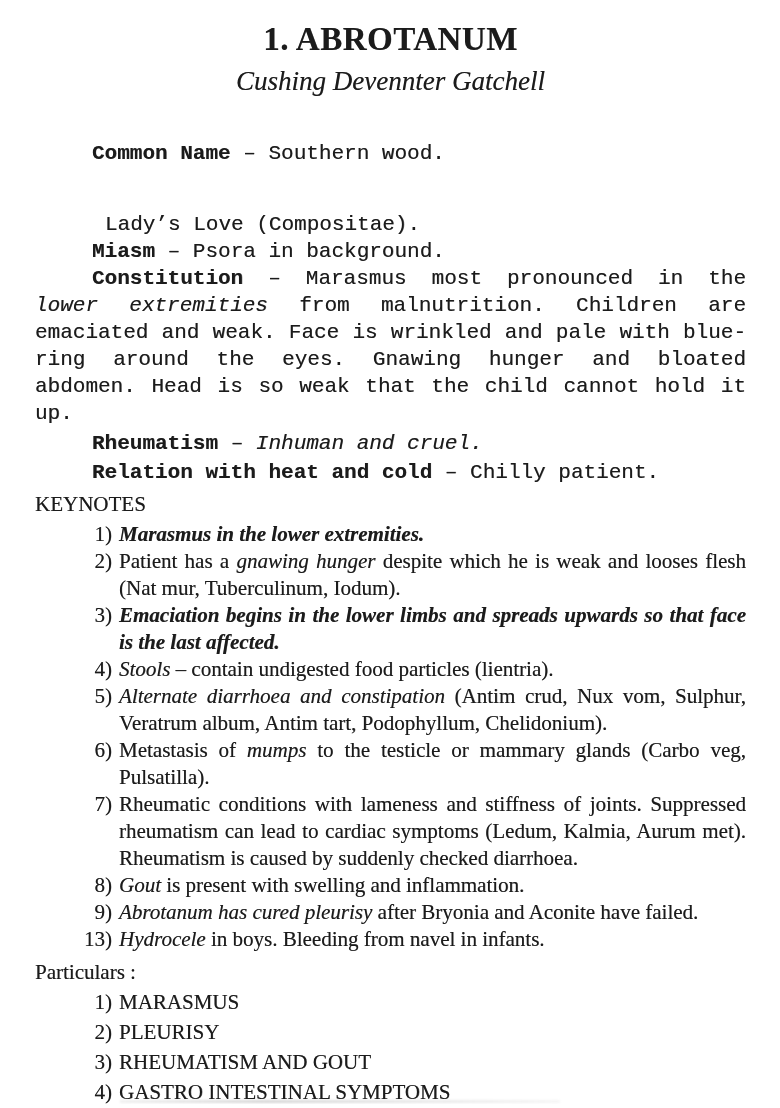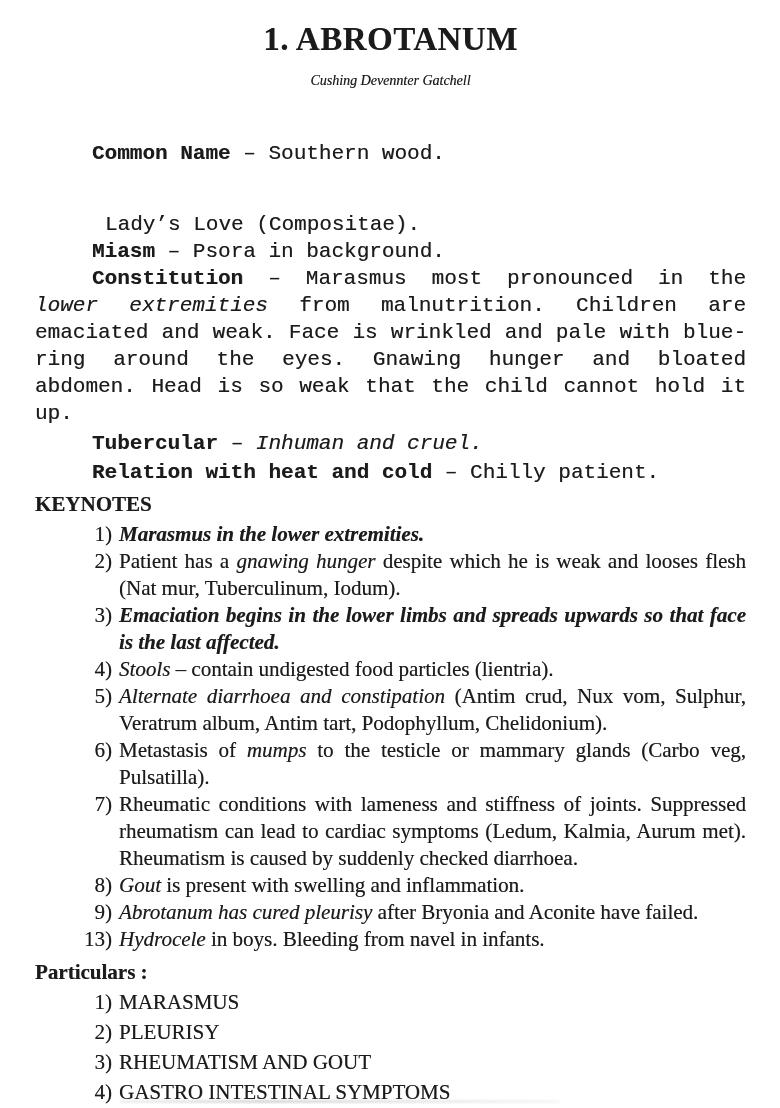--- a/index.html
+++ b/index.html
@@ -20,39 +20,39 @@
   .title {
     margin: 0;
     font-size: 33px;
     line-height: 34px;
     font-weight: bold;
     text-align: center;
     letter-spacing: 0.5px;
   }
   .subtitle {
     margin-top: 12px;
-    font-size: 14px;
+    font-size: 27px;
     line-height: 26px;
     font-style: italic;
     text-align: center;
   }
   .profile { margin-top: 46px; }
   .entry { margin: 0; text-indent: 57px; font-family: Liberation Mono, monospace; }
   .entry.justified { text-align: justify; }
   .entry.cont { text-indent: 70px; margin-top: 44px; }
   .mt3 { margin-top: 3px; }
   .mt2 { margin-top: 2px; }
   .b  { font-weight: bold; }
   .i  { font-style: italic; }
   .bi { font-weight: bold; font-style: italic; }
   .section-heading {
     margin: 5px 0 0 0;
     font-size: 21px;
     line-height: 27px;
-    font-weight: bold;
+    font-weight: normal;
   }
   .section-heading.particulars { margin-top: 6px; }
   .kn-list { margin: 3px 0 0 43px; }
   .kn-item { display: flex; }
   .kn-num {
     flex: 0 0 34px;
     text-align: right;
     padding-right: 7px;
     white-space: nowrap;
   }
@@ -89,21 +89,21 @@
 
   <div class="profile">
 
     <p class="entry"><span class="b">Common Name</span><span> – Southern wood.</span></p>
     <p class="entry cont">Lady’s Love (Compositae).</p>
 
     <p class="entry"><span class="b">Miasm</span><span> – Psora in background.</span></p>
 
     <p class="entry justified"><span class="b">Constitution</span><span> – Marasmus most pronounced in the </span><span class="i">lower extremities</span><span> from malnutrition. Children are emaciated and weak. Face is wrinkled and pale with blue-ring around the eyes. Gnawing hunger and bloated abdomen. Head is so weak that the child cannot hold it up.</span></p>
 
-    <p class="entry mt3"><span class="b">Tubercular</span><span> – </span><span class="i">Inhuman and cruel.</span></p>
+    <p class="entry mt3"><span class="b">Rheumatism</span><span> – </span><span class="i">Inhuman and cruel.</span></p>
 
     <p class="entry mt2"><span class="b">Relation with heat and cold</span><span> – Chilly patient.</span></p>
 
   </div>
 
   <h2 class="section-heading">KEYNOTES</h2>
 
   <div class="kn-list">
 
     <div class="kn-item">

